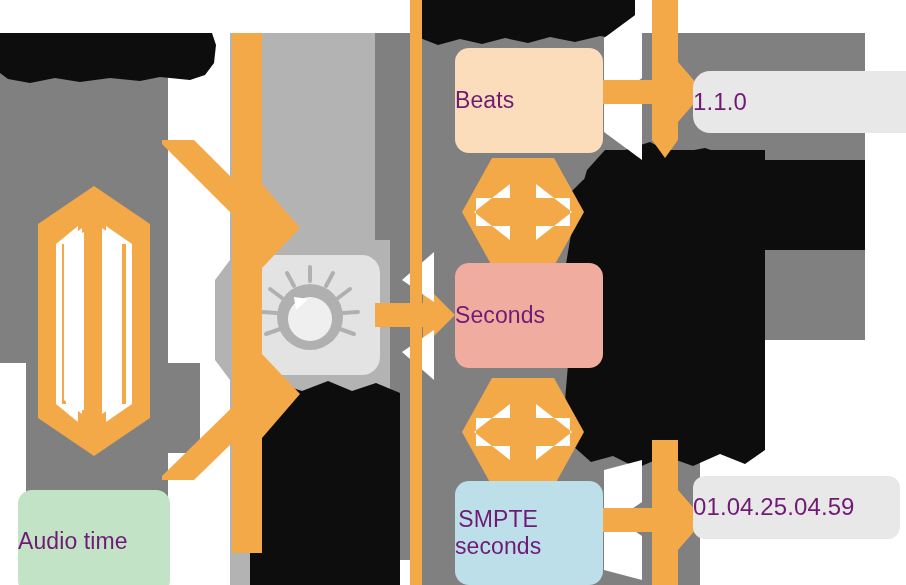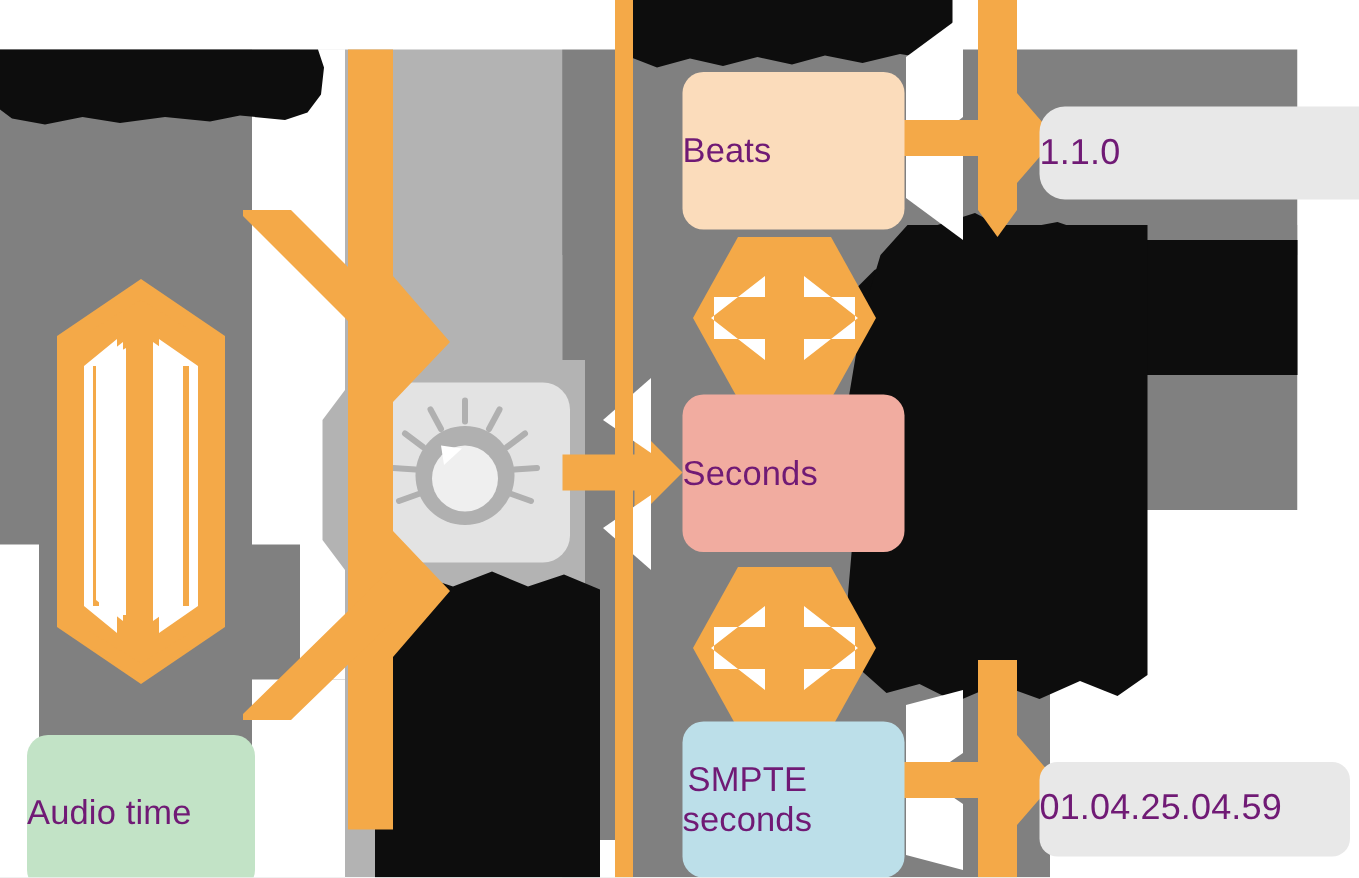--- a/index.html
+++ b/index.html
@@ -207,17 +207,17 @@
     <span>
       <span>SMPTE</span><br>
       <span>seconds</span>
     </span>
   </div>
 
   <div class="node value-box" style="left:693px; top:71px; width:249px; height:62px;border-radius:17px;">
     <span>1.1.0</span>
   </div>
 
-  <div class="node value-box" style="left:693px; top:508px; width:207px; height:63px;">
+  <div class="node value-box" style="left:693px; top:476px; width:207px; height:63px;">
     <span>01.04.25.04.59</span>
   </div>
 
 </div>
 
 </body></html>

